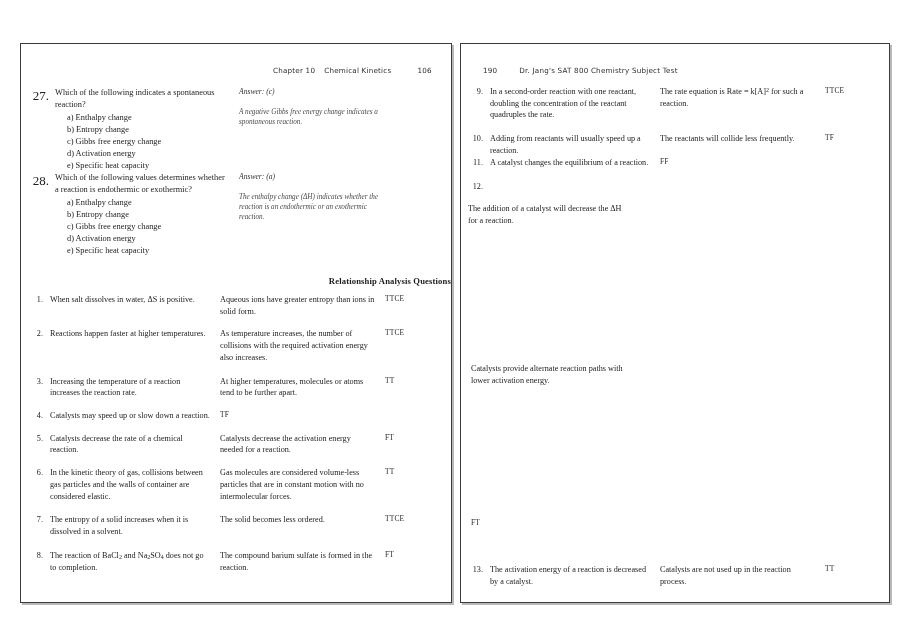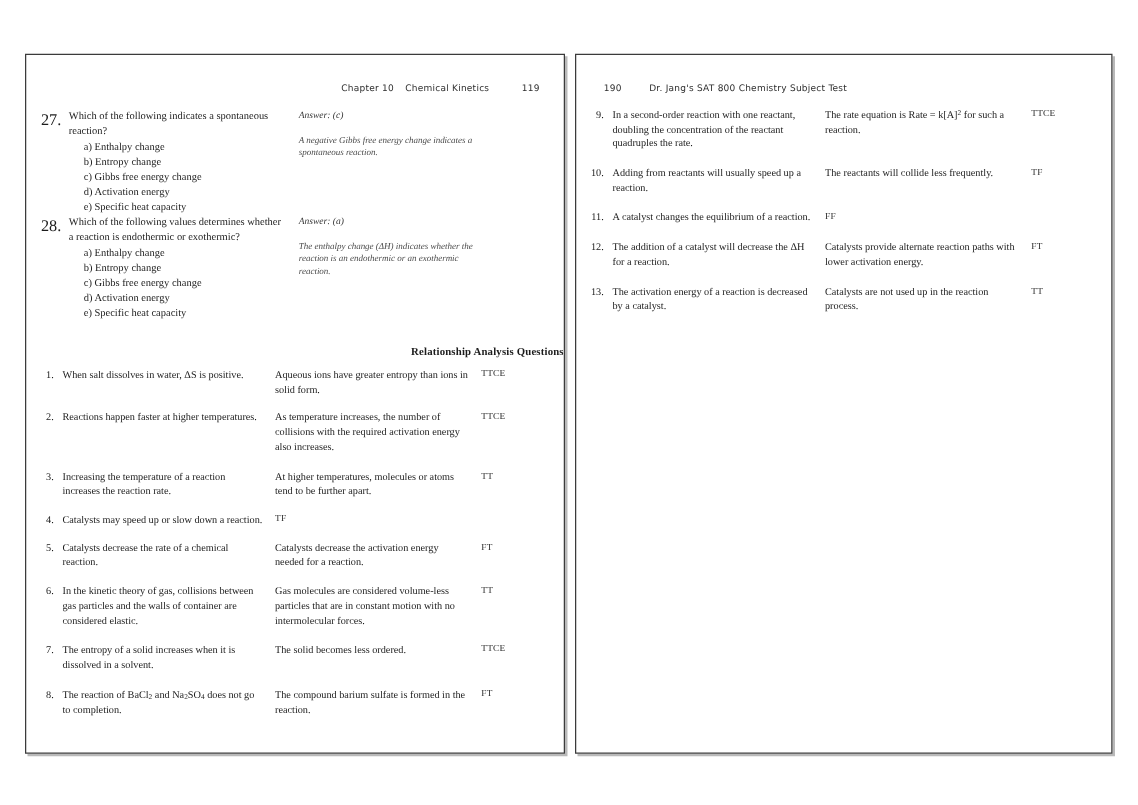--- a/index.html
+++ b/index.html
@@ -156,21 +156,21 @@
   sup { font-size: 0.72em; vertical-align: baseline; position: relative; top: -0.35em; }
 </style>
 </head>
 <body>
 
 <div class="spread">
 
   <div class="page page-left">
 
     <div class="runhead runhead-left">
-      <span>Chapter 10</span><span class="rh-gap"></span><span>Chemical Kinetics</span><span class="rh-gap-l"></span><span>119</span>
+      <span>Chapter 10</span><span class="rh-gap"></span><span>Chemical Kinetics</span><span class="rh-gap-l"></span><span>106</span>
     </div>
 
     <div class="mc-block" style="top:43px;">
       <div class="mc-row">
         <div class="mc-num">27.</div>
         <div class="mc-body">
           <div class="mc-stem">Which of the following indicates a spontaneous reaction?</div>
           <ul class="mc-opts">
             <li>a) Enthalpy change</li>
             <li>b) Entropy change</li>
@@ -283,27 +283,27 @@
         <div class="ra-code">TTCE</div>
       </div>
 
       <div class="ra-row" style="margin-top:12px;">
         <div class="ra-num">10.</div>
         <div class="ra-stmt1">Adding from reactants will usually speed up a reaction.</div>
         <div class="ra-stmt2">The reactants will collide less frequently.</div>
         <div class="ra-code">TF</div>
       </div>
 
-      <div class="ra-row" style="margin-top:11px;">
+      <div class="ra-row" style="">
         <div class="ra-num">11.</div>
         <div class="ra-stmt1">A catalyst changes the equilibrium of a reaction.</div>
         <div class="ra-code">FF</div>
       </div>
 
-      <div class="ra-row" style="margin-top:13px;">
+      <div class="ra-row" style="margin-top:13px;flex-direction:column;">
         <div class="ra-num">12.</div>
         <div class="ra-stmt1">The addition of a catalyst will decrease the ΔH for a reaction.</div>
         <div class="ra-stmt2">Catalysts provide alternate reaction paths with lower activation energy.</div>
         <div class="ra-code">FT</div>
       </div>
 
       <div class="ra-row" style="margin-top:12px;">
         <div class="ra-num">13.</div>
         <div class="ra-stmt1">The activation energy of a reaction is decreased by a catalyst.</div>
         <div class="ra-stmt2">Catalysts are not used up in the reaction process.</div>

